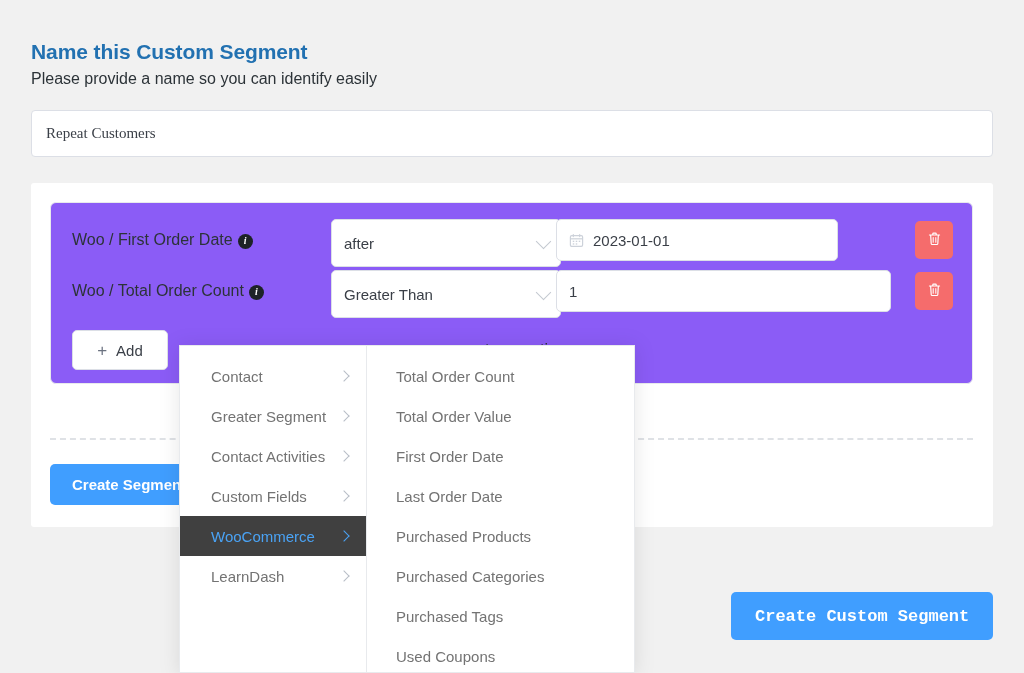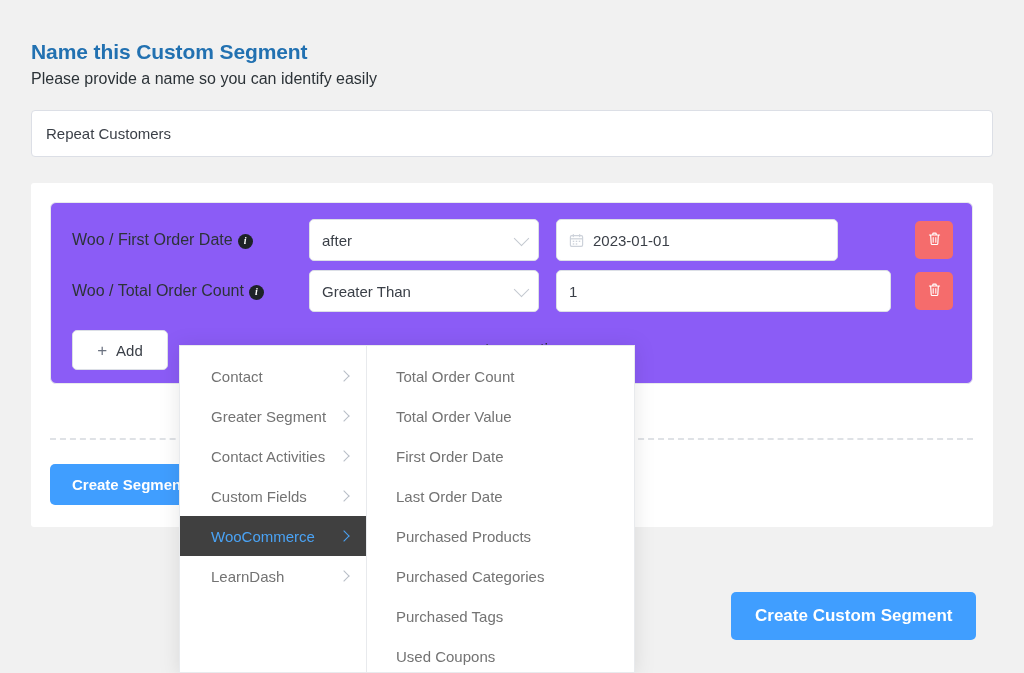--- a/index.html
+++ b/index.html
@@ -27,21 +27,21 @@
   
   .name-input {
     position: absolute; left: 31px; top: 110px;
     width: 962px; height: 47px;
     background: #fff;
     border: 1px solid #dcdfe6;
     border-radius: 4px;
     padding: 0 14px;
     font-size: 15px;
     color: #3a3f47;
-    font-family: Liberation Sans, sans-serif;
+    font-family: Liberation Serif, serif;
     outline: none;
   }
 
   
   .card {
     position: absolute; left: 31px; top: 183px;
     width: 962px; height: 344px;
     background: #fff;
     border-radius: 3px;
   }
@@ -76,21 +76,21 @@
     font-size: 10px;
     font-family: "Liberation Serif", serif;
     font-style: italic; font-weight: bold;
     vertical-align: 1px;
     margin-left: 5px;
     line-height: 1;
   }
 
   .sel {
     position: absolute; top: 0;
-    left: 258px; width: 230px; height: 42px;
+    left: 280px; width: 230px; height: 48px;
     background: #fff;
     border: 1px solid #dcdfe6;
     border-radius: 5px;
     padding: 0 12px;
     display: flex; align-items: center;
     font-size: 15px; color: #3a3f47;
   }
   .sel .chev {
     position: absolute; right: 11px; top: 50%;
     width: 11px; height: 11px;
@@ -186,21 +186,21 @@
     line-height: 1.25;
   }
   .create-custom-btn {
     position: absolute; left: 700px; top: 65px;
     height: 48px; padding: 0 24px;
     background: #409eff;
     border: none; border-radius: 5px;
     color: #fff; font-size: 17px; font-weight: bold;
     cursor: pointer;
     display: flex; align-items: center;
-    font-family: Liberation Sans, sans-serif;
+    font-family: Liberation Mono, monospace;
     white-space: nowrap;
   }
 
   
   .menu {
     position: absolute; left: 179px; top: 345px;
     display: flex;
     filter: drop-shadow(0 2px 10px rgba(0,0,0,0.10));
     z-index: 40;
   }

